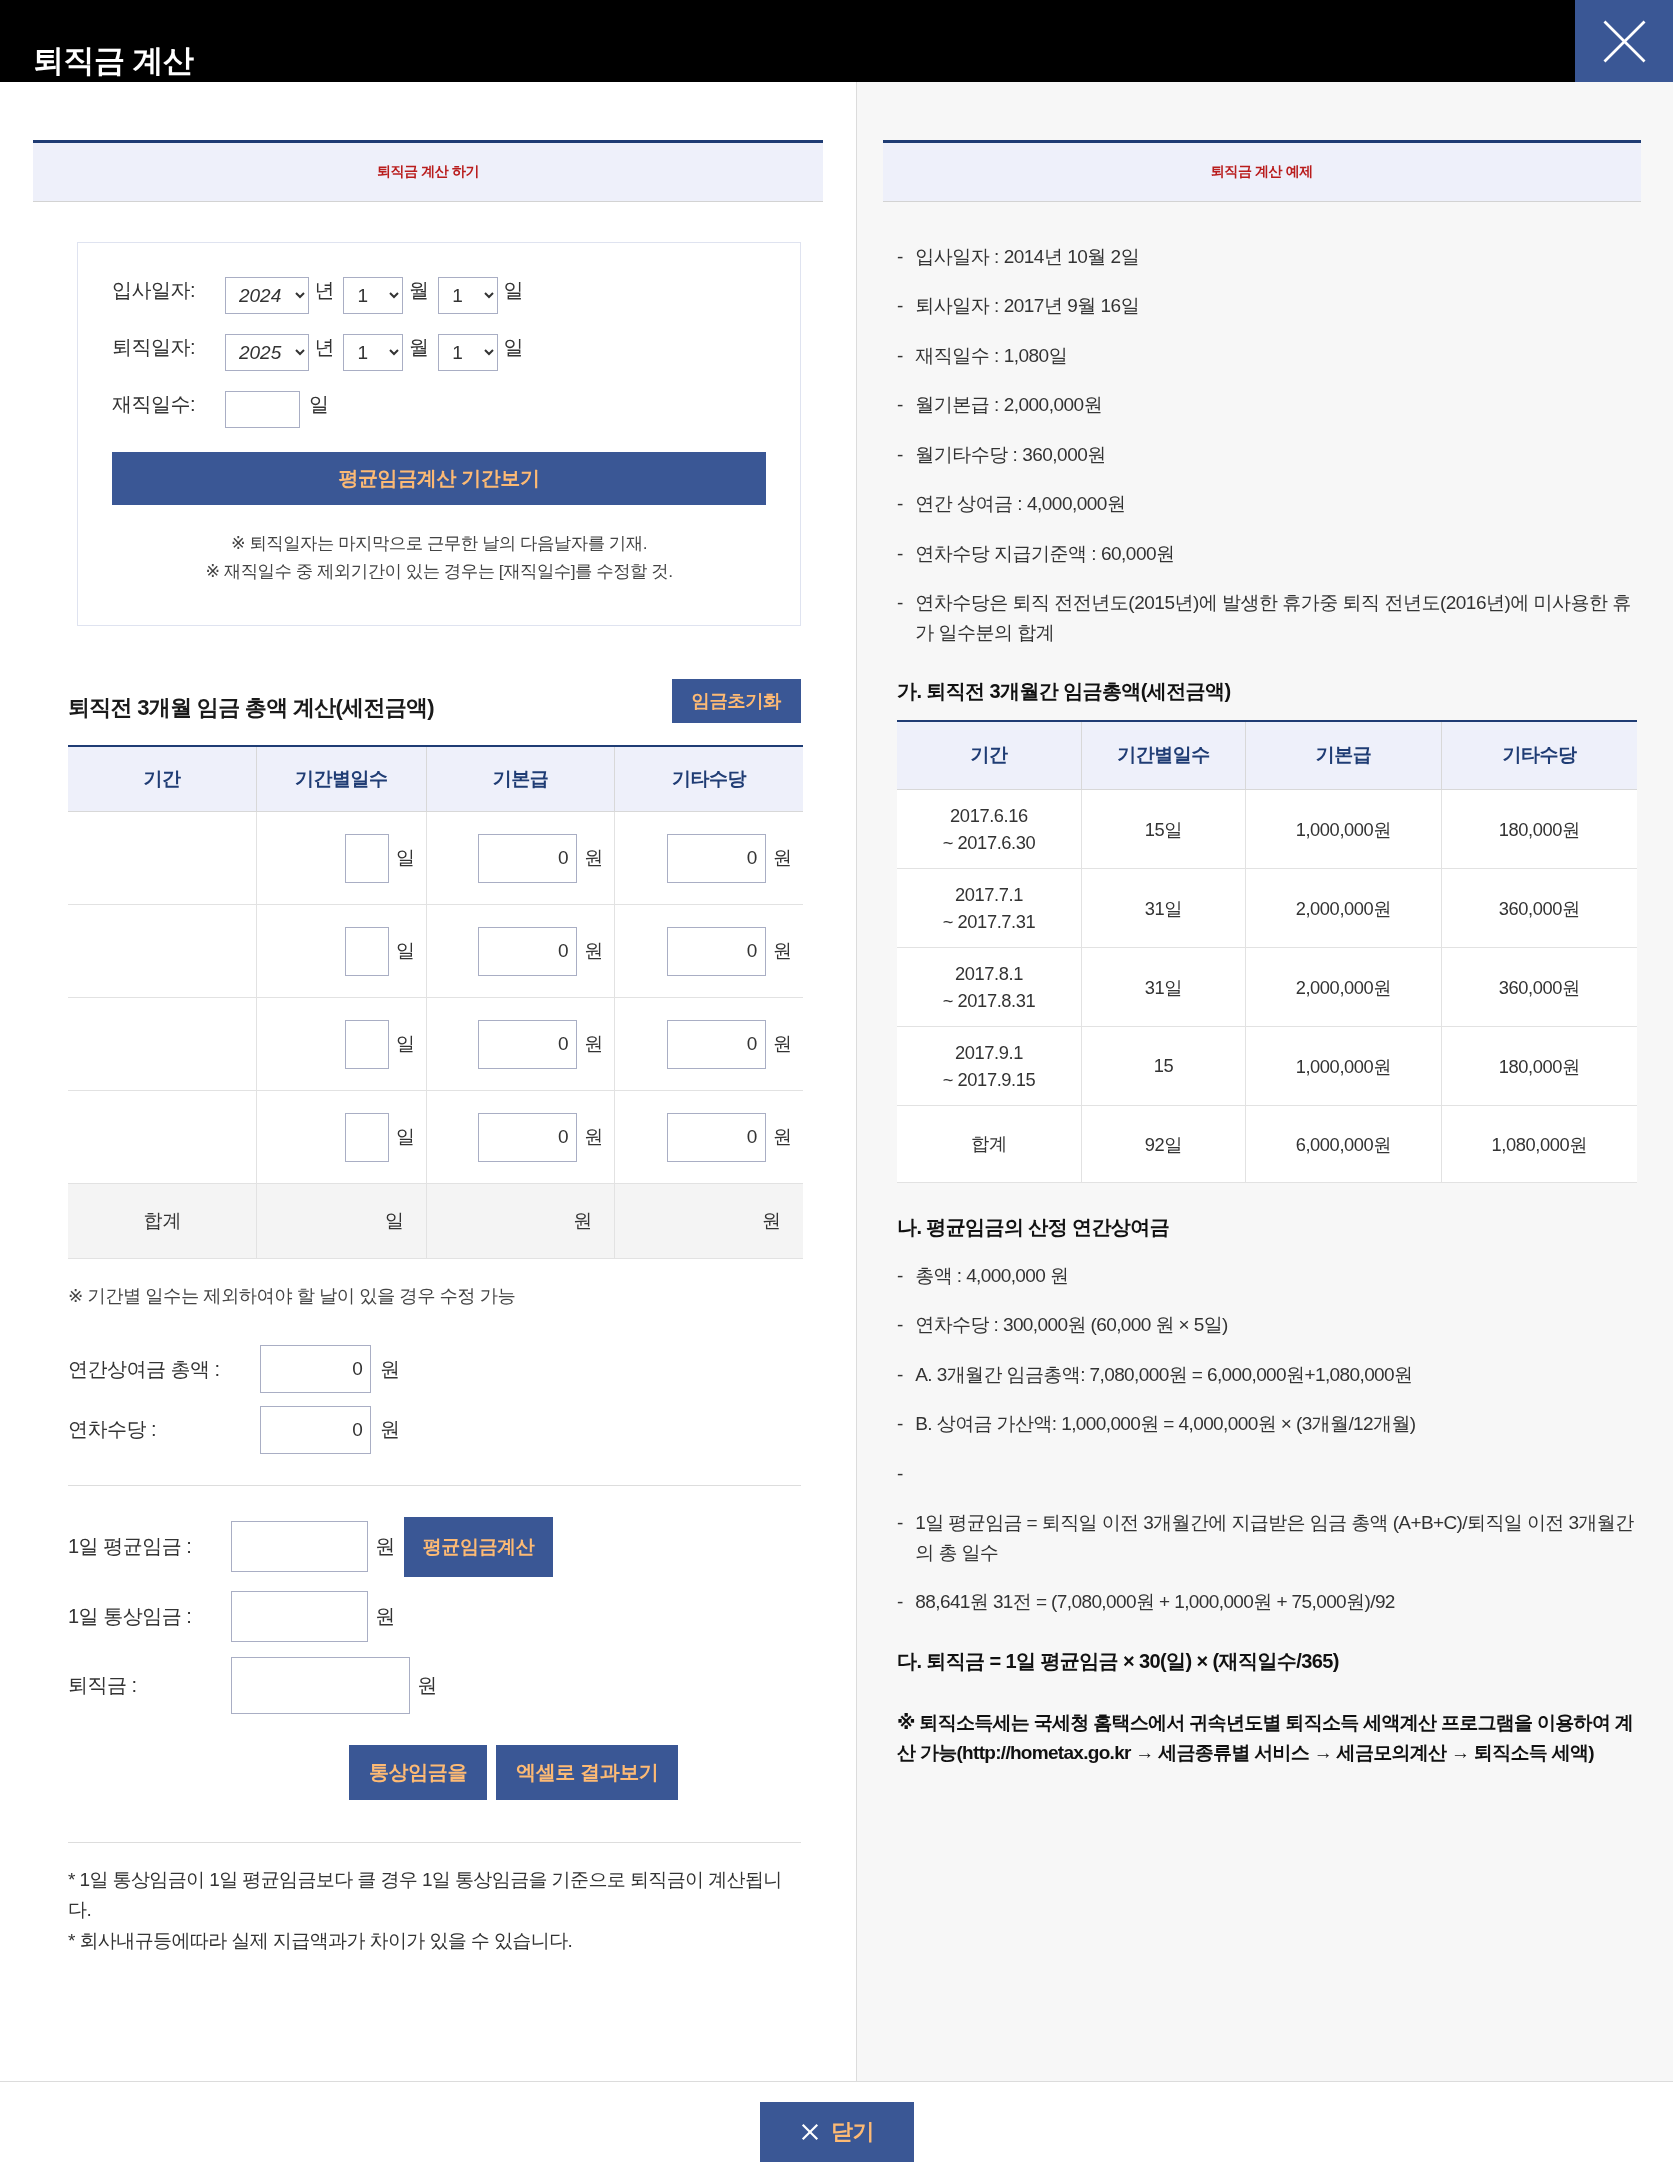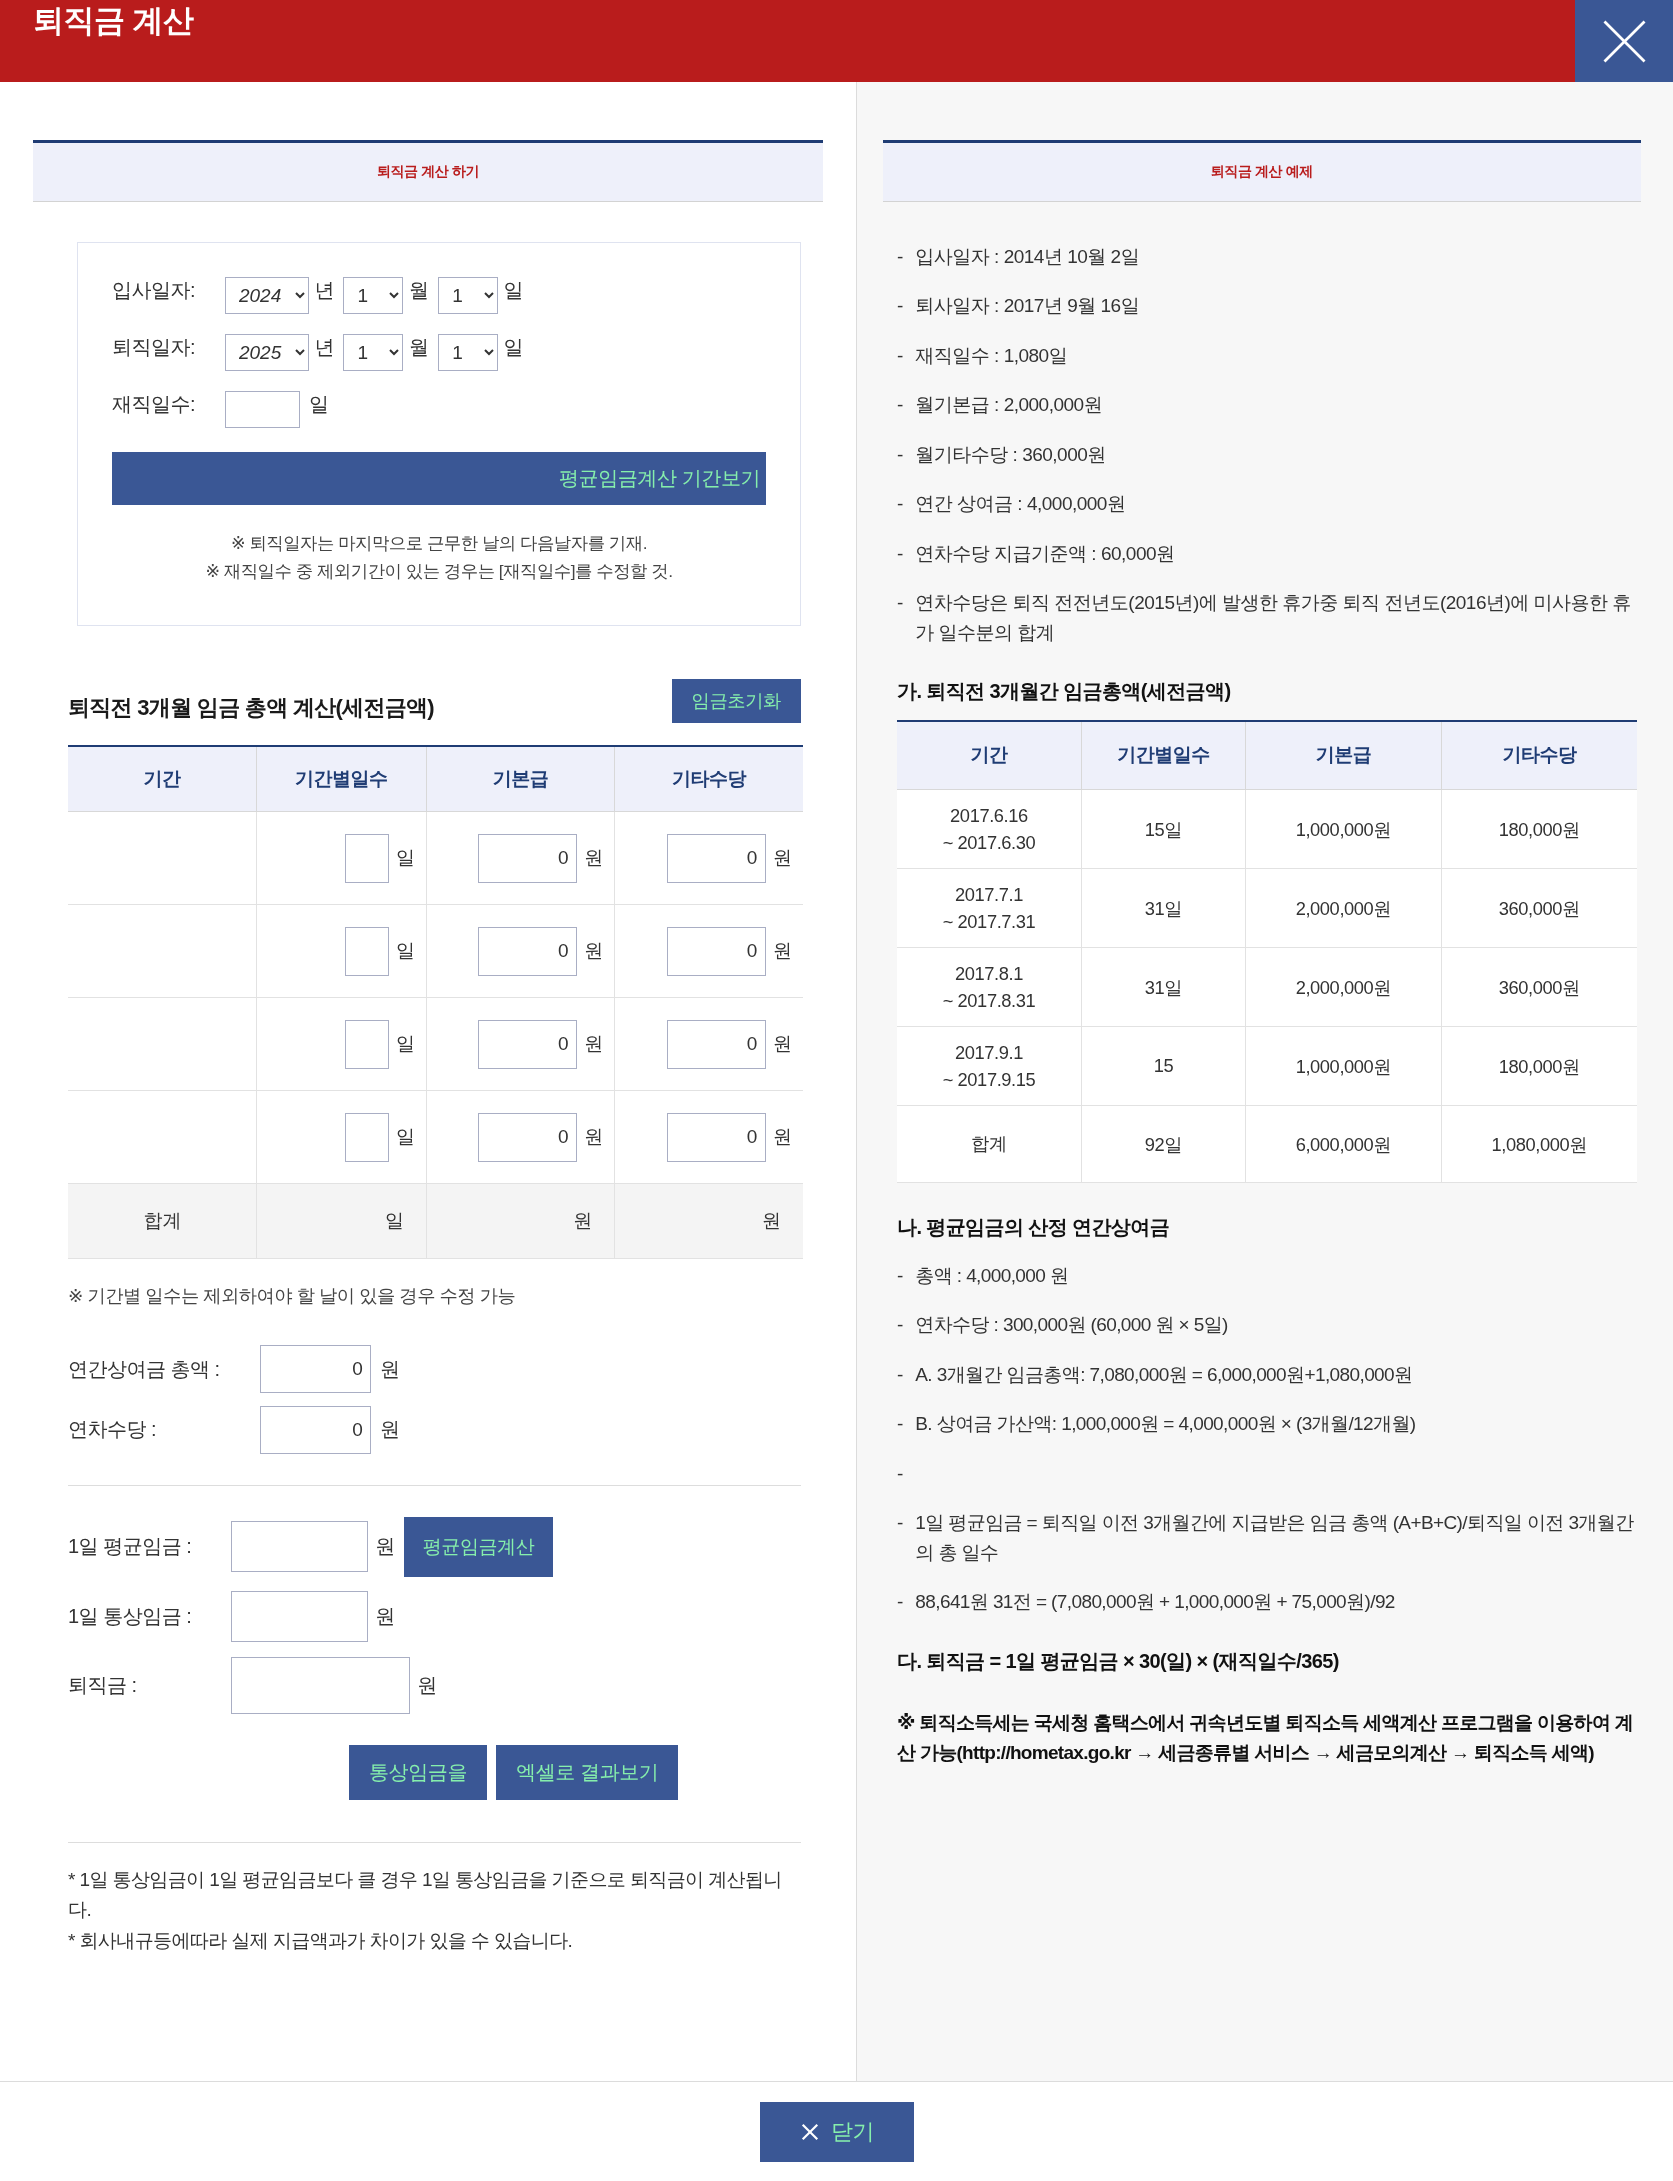--- a/index.html
+++ b/index.html
@@ -6,22 +6,22 @@
   html, body {
     margin: 0; padding: 0;
     background: #ffffff;
     font-family: "Liberation Sans", "DejaVu Sans", sans-serif;
   }
   body { width: 1674px; height: 2182px; position: relative; overflow: hidden; }
 
   
   .titlebar {
     height: 82px;
-    background: #b91c1c;
-    display: flex; align-items: flex-start;
+    background: #000000;
+    display: flex; align-items: flex-end;
     position: relative;
   }
   .titlebar .title {
     color: #ffffff;
     font-size: 31px;
     font-weight: bold;
     margin-left: 33px;
     letter-spacing: -0.5px;
   }
   .titlebar .close-x {
@@ -104,27 +104,26 @@
     font-size: 19px;
     color: #333;
     padding: 0 7.3px;
     font-family: "Liberation Sans", sans-serif;
     text-align: right;
   }
   .txt-days { width: 75px; margin-right: 9.1px; }
 
   .btn {
     background: #3a5795;
-    color: #86efac;
+    color: #fdba74;
     border: none;
     font-family: "Liberation Sans", sans-serif;
-    font-weight: normal;
+    font-weight: bold;
     cursor: pointer;
     letter-spacing: -0.4px;
-    text-align: right;
   }
   .btn-wide {
     display: block;
     width: 100%;
     height: 53px;
     font-size: 20px;
     margin-top: 5.5px;
   }
   .notes { margin-top: 24px; }
   .note {

